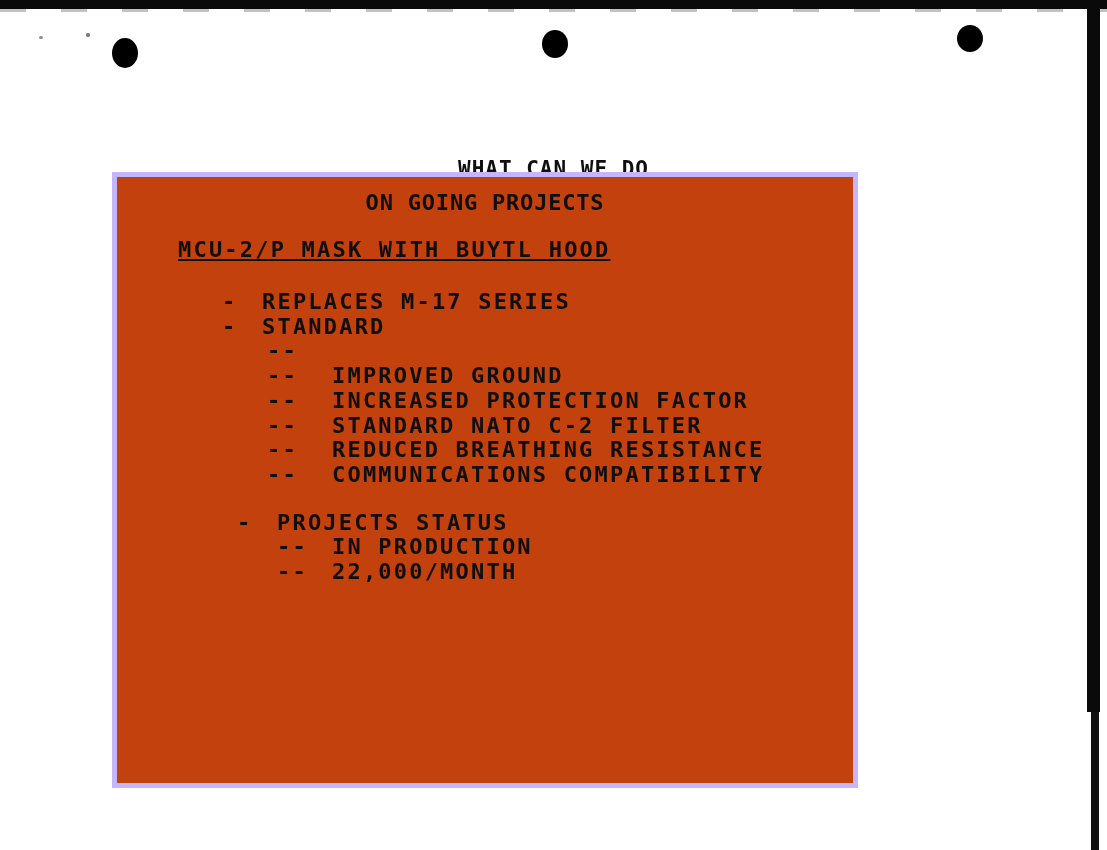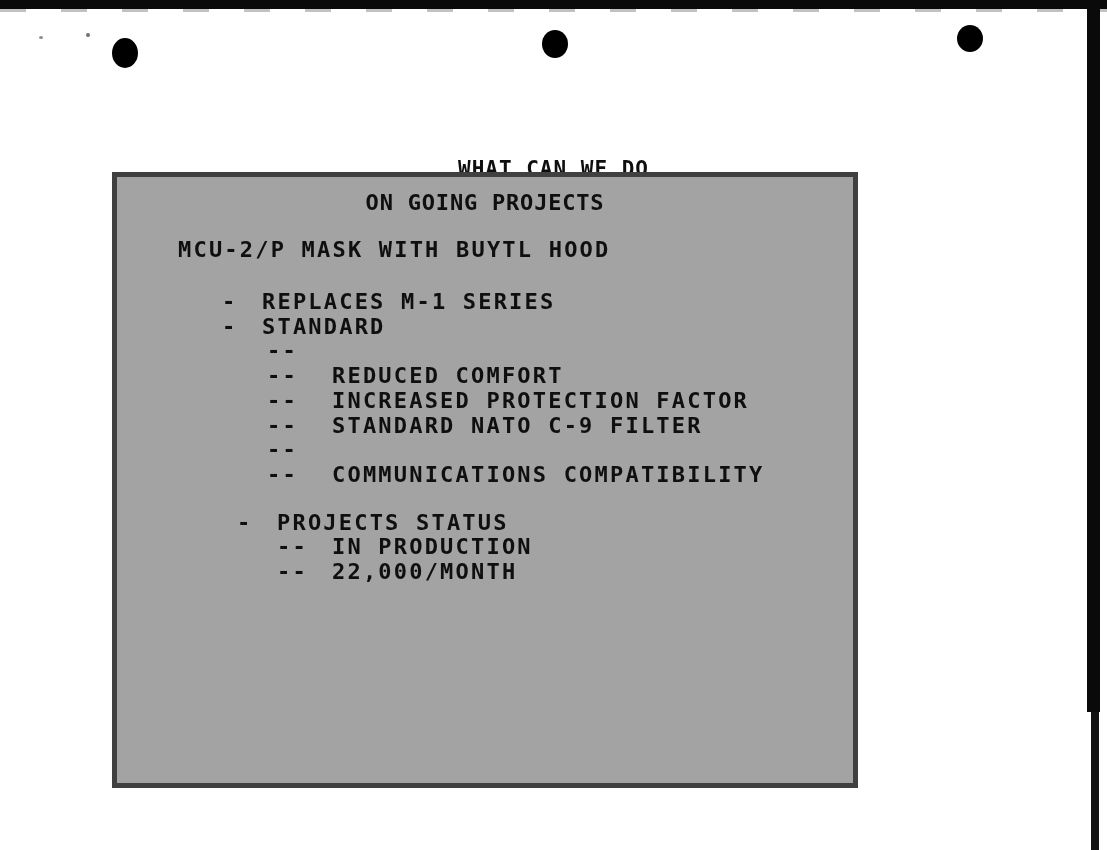--- a/index.html
+++ b/index.html
@@ -43,34 +43,34 @@
     position: absolute; left: 0; top: 107px; width: 1107px;
     text-align: center;
     font-size: 21px; font-weight: 700; line-height: 25px;
     letter-spacing: 1px; white-space: pre;
   }
   
   .slide-frame {
     position: absolute; left: 112px; top: 172px;
     width: 746px; height: 616px;
     box-sizing: border-box;
-    border: 5px solid #404040;
-    background: #a3a3a3;
+    border: 5px solid #c4b5fd;
+    background: #c2410c;
   }
   .slide-title {
     padding-top: 13px;
     text-align: center;
     font-size: 22px; font-weight: 700; line-height: 25px;
     letter-spacing: 0.8px; white-space: pre;
   }
   .slide-subject {
     margin-top: 22px;
     padding-left: 61px;
     font-size: 22px; font-weight: 700; line-height: 25px;
-    letter-spacing: 2.2px; white-space: pre;
+    letter-spacing: 2.2px; white-space: pre; text-decoration: underline;
   }
   .bullet-list { margin-top: 28px; }
   .bullet {
     font-size: 22px; font-weight: 700; line-height: 24.7px;
     letter-spacing: 2.2px; white-space: pre;
     display: flex;
   }
   .bullet .marker { display: inline-block; flex: 0 0 auto; }
   
   .lvl1   { padding-left: 105px; }  .lvl1  .marker { width: 40px; }
@@ -99,39 +99,39 @@
   <div class="doc-header">
     <div>WHAT CAN WE DO</div>
   </div>
 
   <div class="slide-frame">
     <div class="slide-title">ON GOING PROJECTS</div>
     <div class="slide-subject">MCU-2/P MASK WITH BUYTL HOOD</div>
 
     <div class="bullet-list">
       <div class="bullet lvl1">
-        <span class="marker">-</span><span class="btxt">REPLACES M-1 SERIES</span>
+        <span class="marker">-</span><span class="btxt">REPLACES M-17 SERIES</span>
       </div>
       <div class="bullet lvl1">
         <span class="marker">-</span><span class="btxt">STANDARD</span>
       </div>
       <div class="bullet lvl2">
         <span class="marker">--</span>
       </div>
       <div class="bullet lvl2">
-        <span class="marker">--</span><span class="btxt">REDUCED COMFORT</span>
+        <span class="marker">--</span><span class="btxt">IMPROVED GROUND</span>
       </div>
       <div class="bullet lvl2">
         <span class="marker">--</span><span class="btxt">INCREASED PROTECTION FACTOR</span>
       </div>
       <div class="bullet lvl2">
-        <span class="marker">--</span><span class="btxt">STANDARD NATO C-9 FILTER</span>
+        <span class="marker">--</span><span class="btxt">STANDARD NATO C-2 FILTER</span>
       </div>
       <div class="bullet lvl2">
-        <span class="marker">--</span>
+        <span class="marker">--</span><span class="btxt">REDUCED BREATHING RESISTANCE</span>
       </div>
       <div class="bullet lvl2">
         <span class="marker">--</span><span class="btxt">COMMUNICATIONS COMPATIBILITY</span>
       </div>
       <div class="bullet lvl1b gap">
         <span class="marker">-</span><span class="btxt">PROJECTS STATUS</span>
       </div>
       <div class="bullet lvl2b">
         <span class="marker">--</span><span class="btxt">IN PRODUCTION</span>
       </div>

